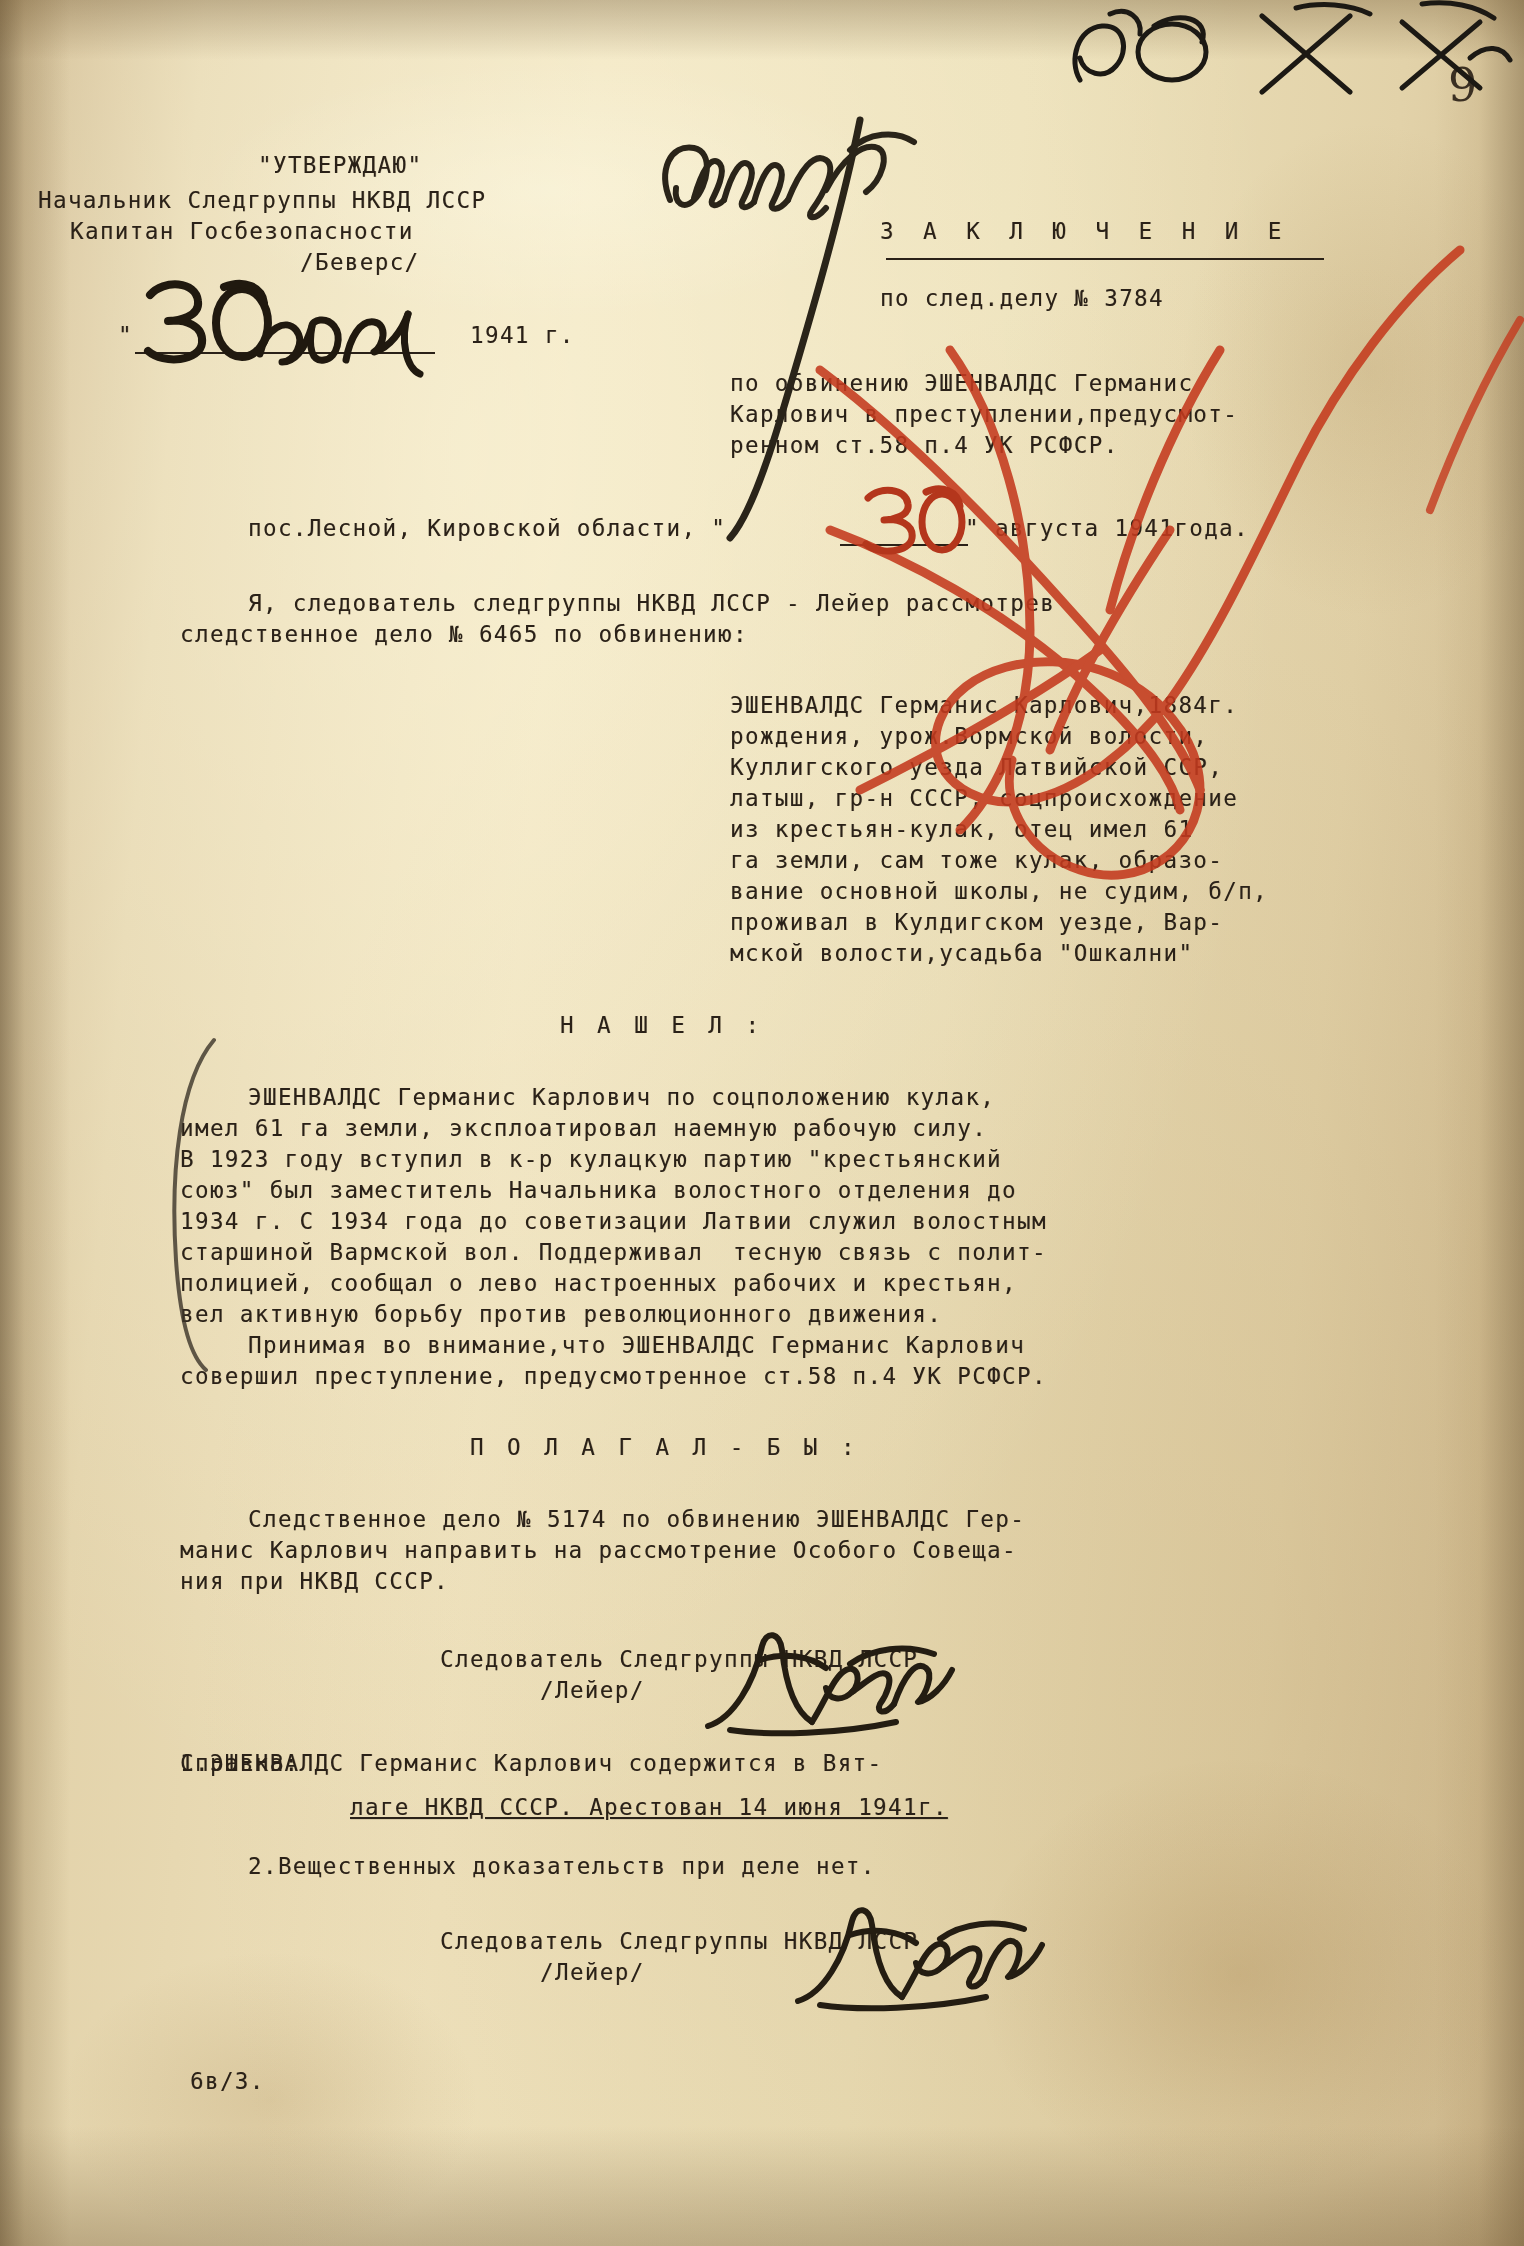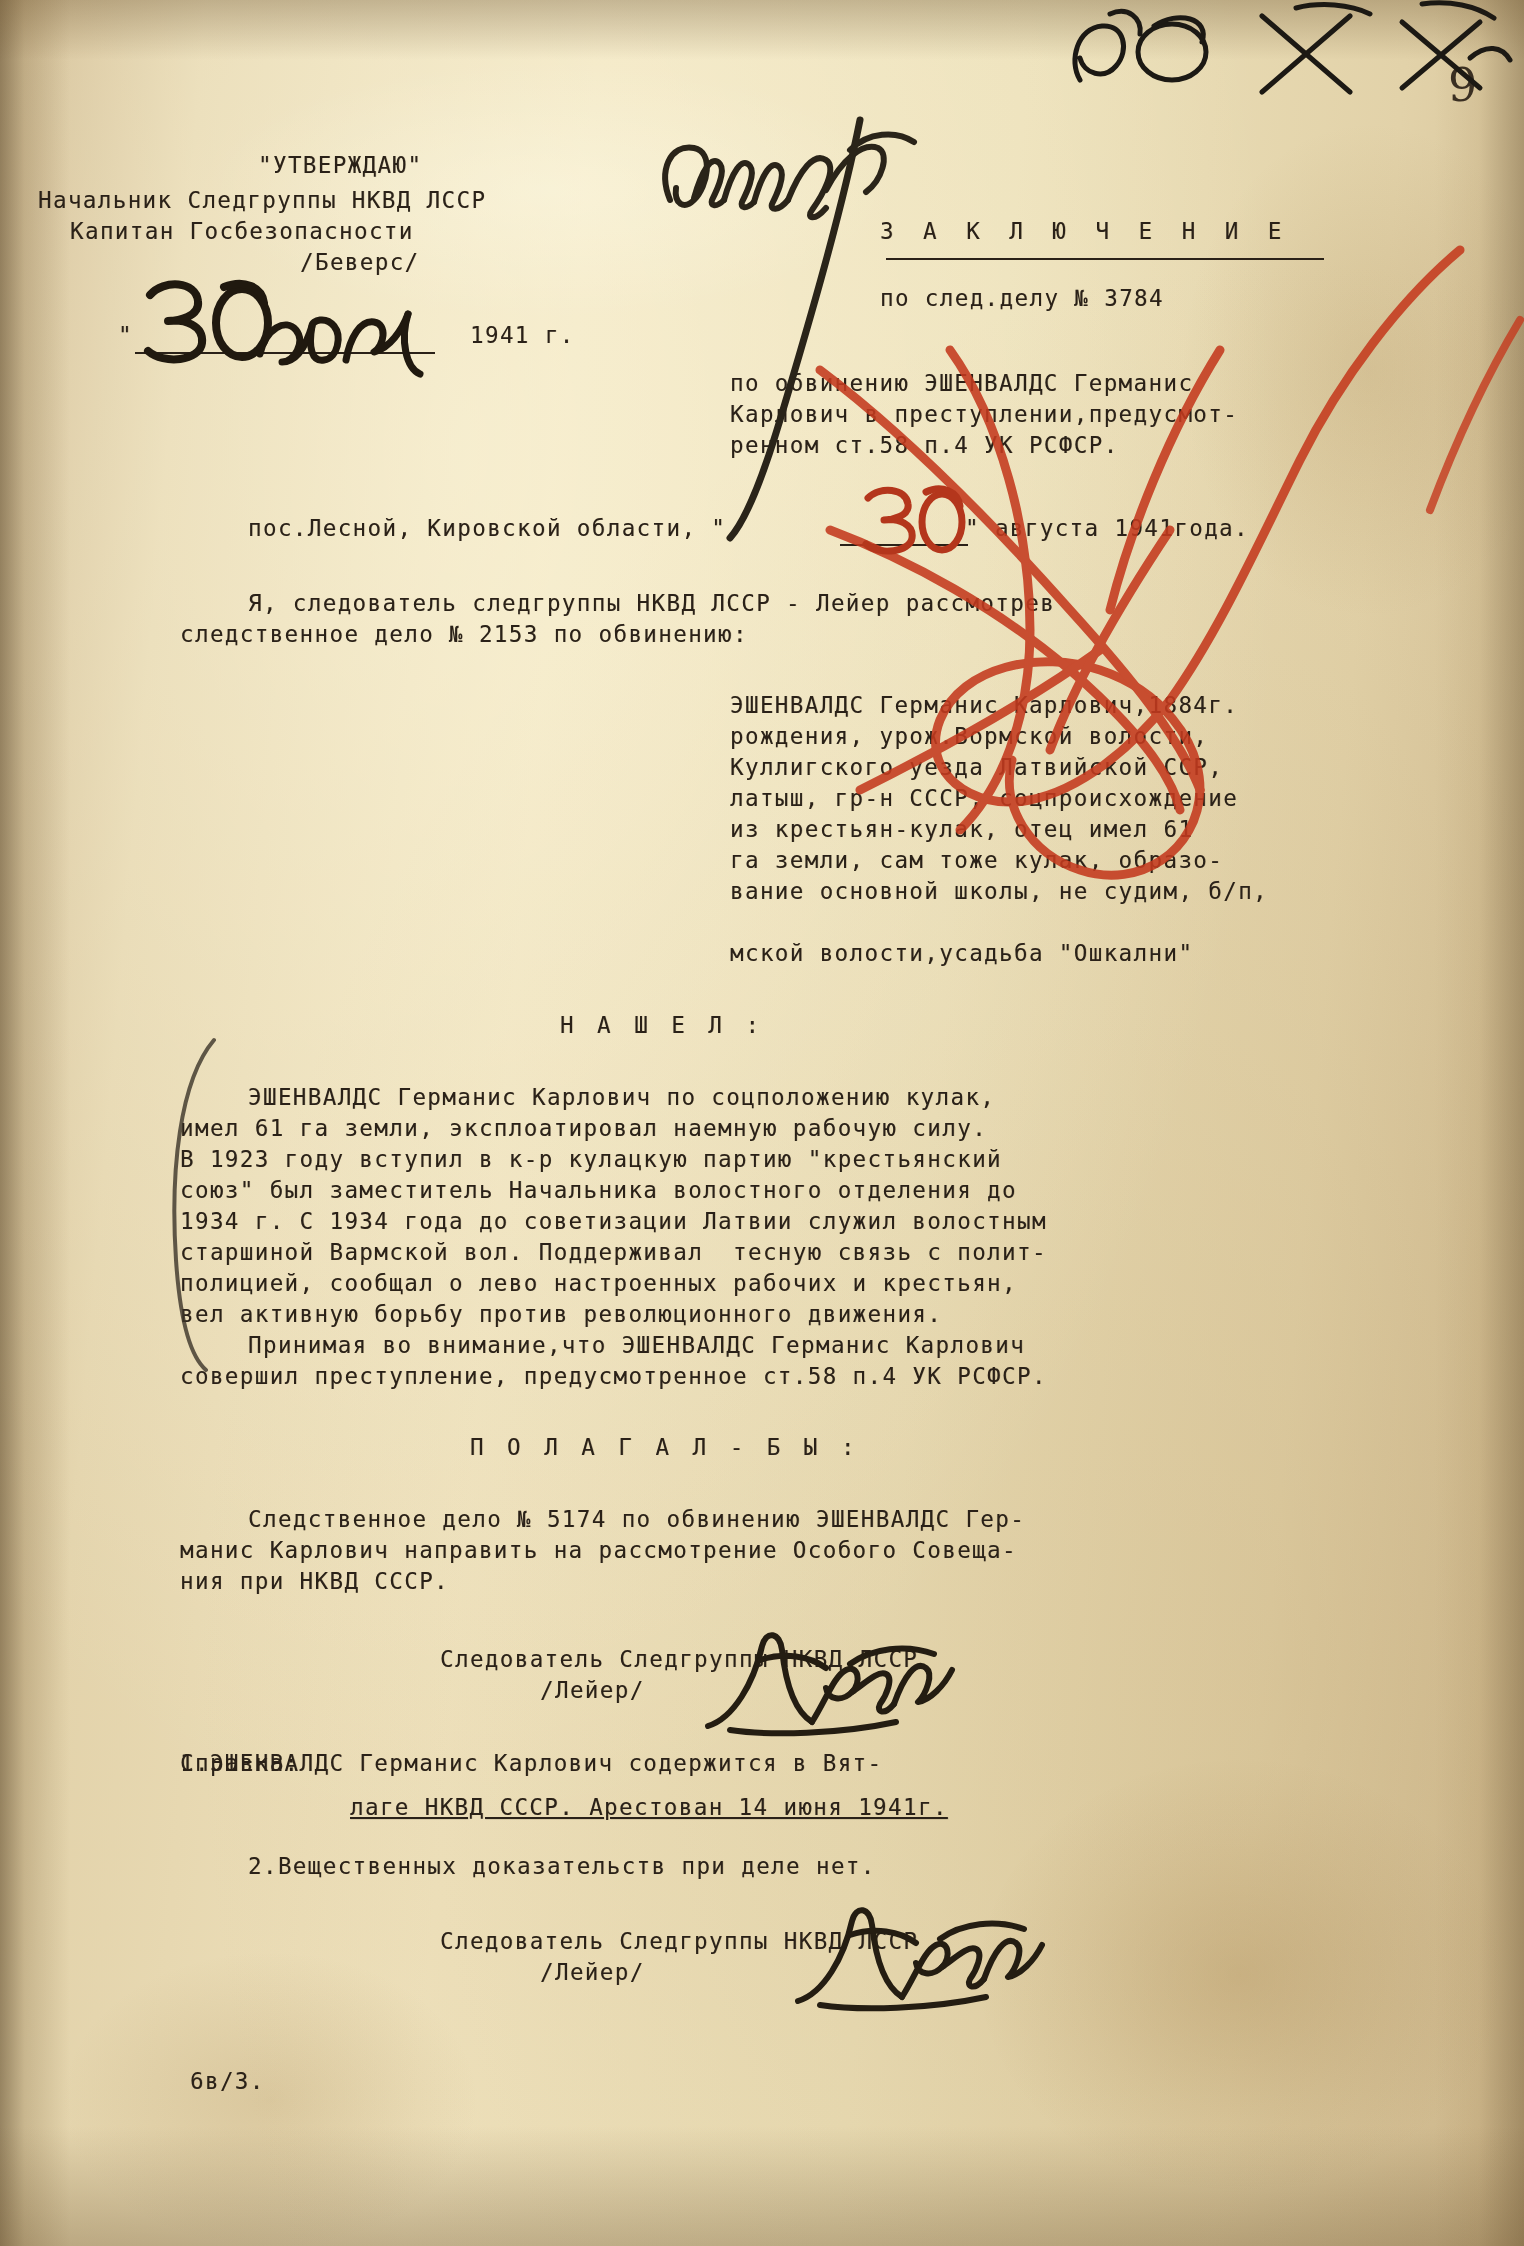--- a/index.html
+++ b/index.html
@@ -113,29 +113,30 @@
 
   <div class="typed" style="left:730px; top:368px;">по обвинению ЭШЕНВАЛДС Германис</div>
   <div class="typed" style="left:730px; top:399px;">Карлович в преступлении,предусмот-</div>
   <div class="typed" style="left:730px; top:430px;">ренном ст.58 п.4 УК РСФСР.</div>
 
   <div class="typed" style="left:248px; top:513px;">пос.Лесной, Кировской области, "</div>
   <div class="typed" style="left:965px; top:513px;">" августа 1941года.</div>
   <div style="position:absolute; left:840px; top:544px; width:128px; height:2px; background:#2a2118;"></div>
 
   <div class="typed" style="left:248px; top:588px;">Я, следователь следгруппы НКВД ЛССР - Лейер рассмотрев</div>
-  <div class="typed" style="left:180px; top:619px;">следственное дело № 2153 по обвинению:</div>
+  <div class="typed" style="left:180px; top:619px;">следственное дело № 6465 по обвинению:</div>
 
   <div class="typed" style="left:730px; top:690px;">ЭШЕНВАЛДС Германис Карлович,1884г.</div>
   <div class="typed" style="left:730px; top:721px;text-align:center;">рождения, урож.Вормской волости,</div>
   <div class="typed" style="left:730px; top:752px;">Куллигского уезда Латвийской ССР,</div>
   <div class="typed" style="left:730px; top:783px;">латыш, гр-н СССР, соцпроисхождение</div>
   <div class="typed" style="left:730px; top:814px;">из крестьян-кулак, отец имел 61</div>
   <div class="typed" style="left:730px; top:845px;">га земли, сам тоже кулак, образо-</div>
   <div class="typed" style="left:730px; top:876px;">вание основной школы, не судим, б/п,</div>
+  <div class="typed" style="left:730px; top:907px;">проживал в Кулдигском уезде, Вар-</div>
   <div class="typed" style="left:730px; top:938px;">мской волости,усадьба "Ошкални"</div>
 
   <div class="typed sp2" style="left:560px; top:1010px;">Н А Ш Е Л :</div>
 
   <div class="typed" style="left:248px; top:1082px;">ЭШЕНВАЛДС Германис Карлович по соцположению кулак,</div>
   <div class="typed" style="left:180px; top:1113px;">имел 61 га земли, эксплоатировал наемную рабочую силу.</div>
   <div class="typed" style="left:180px; top:1144px;">В 1923 году вступил в к-р кулацкую партию "крестьянский</div>
   <div class="typed" style="left:180px; top:1175px;">союз" был заместитель Начальника волостного отделения до</div>
   <div class="typed" style="left:180px; top:1206px;">1934 г. С 1934 года до советизации Латвии служил волостным</div>
   <div class="typed" style="left:180px; top:1237px;">старшиной Вармской вол. Поддерживал  тесную связь с полит-</div>

